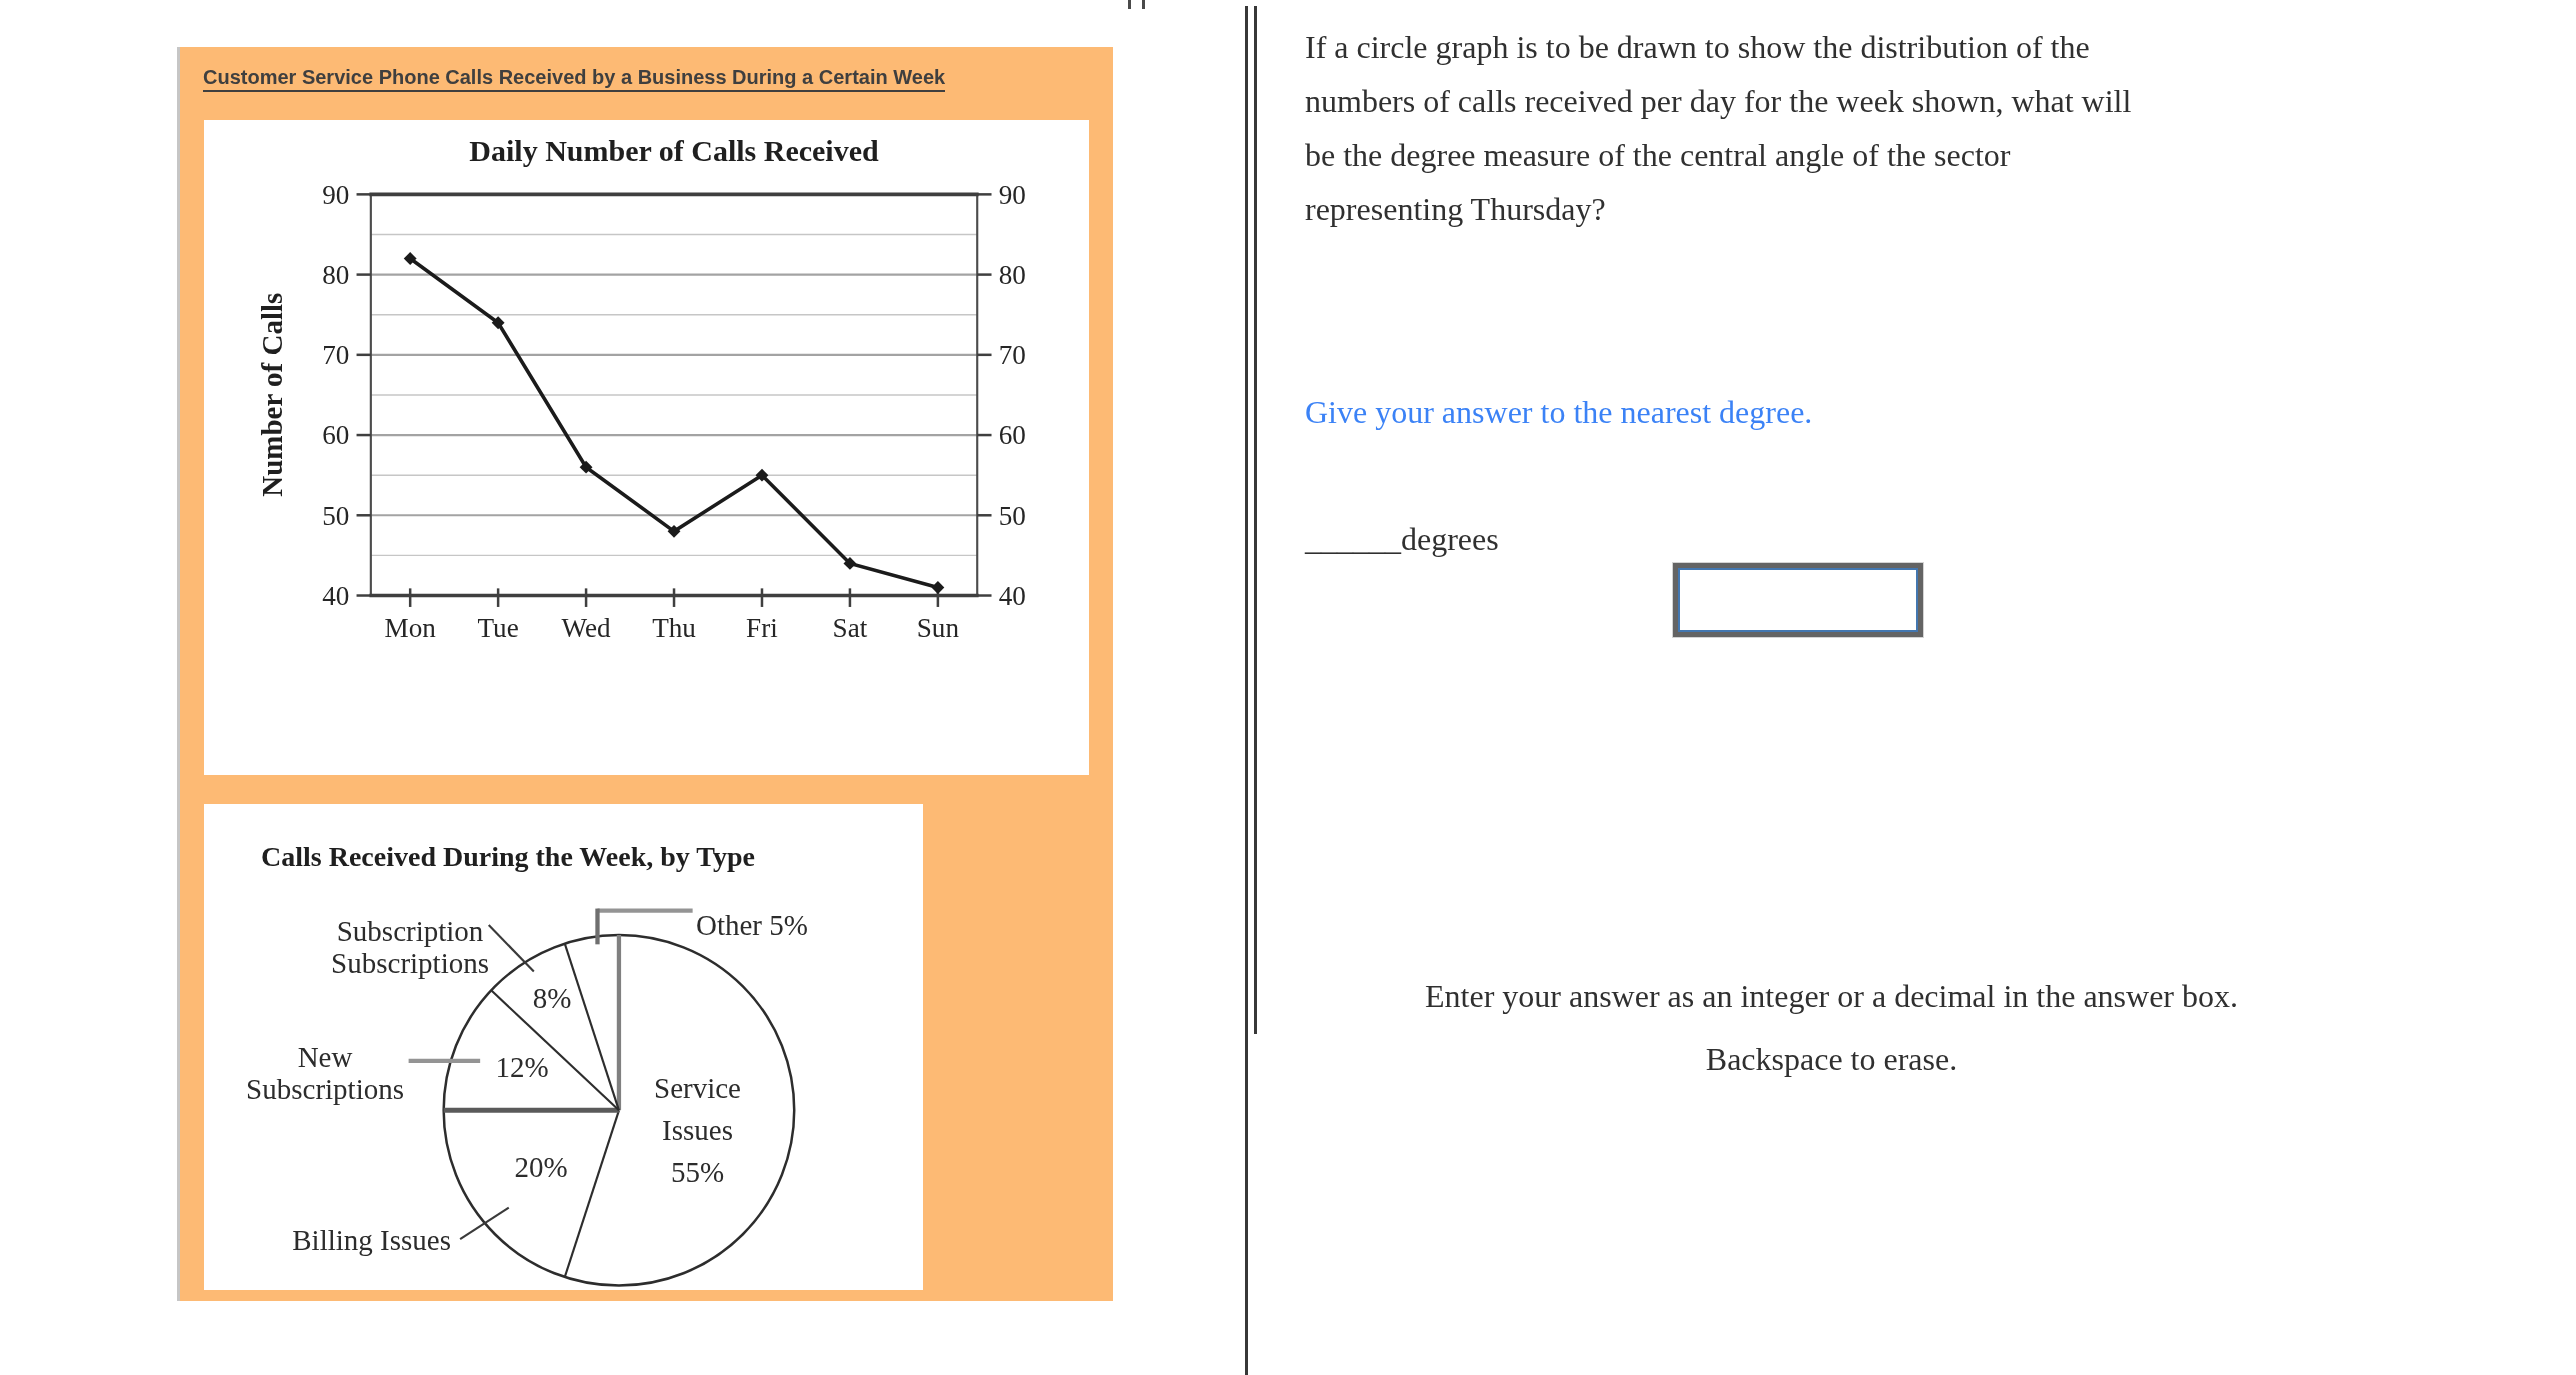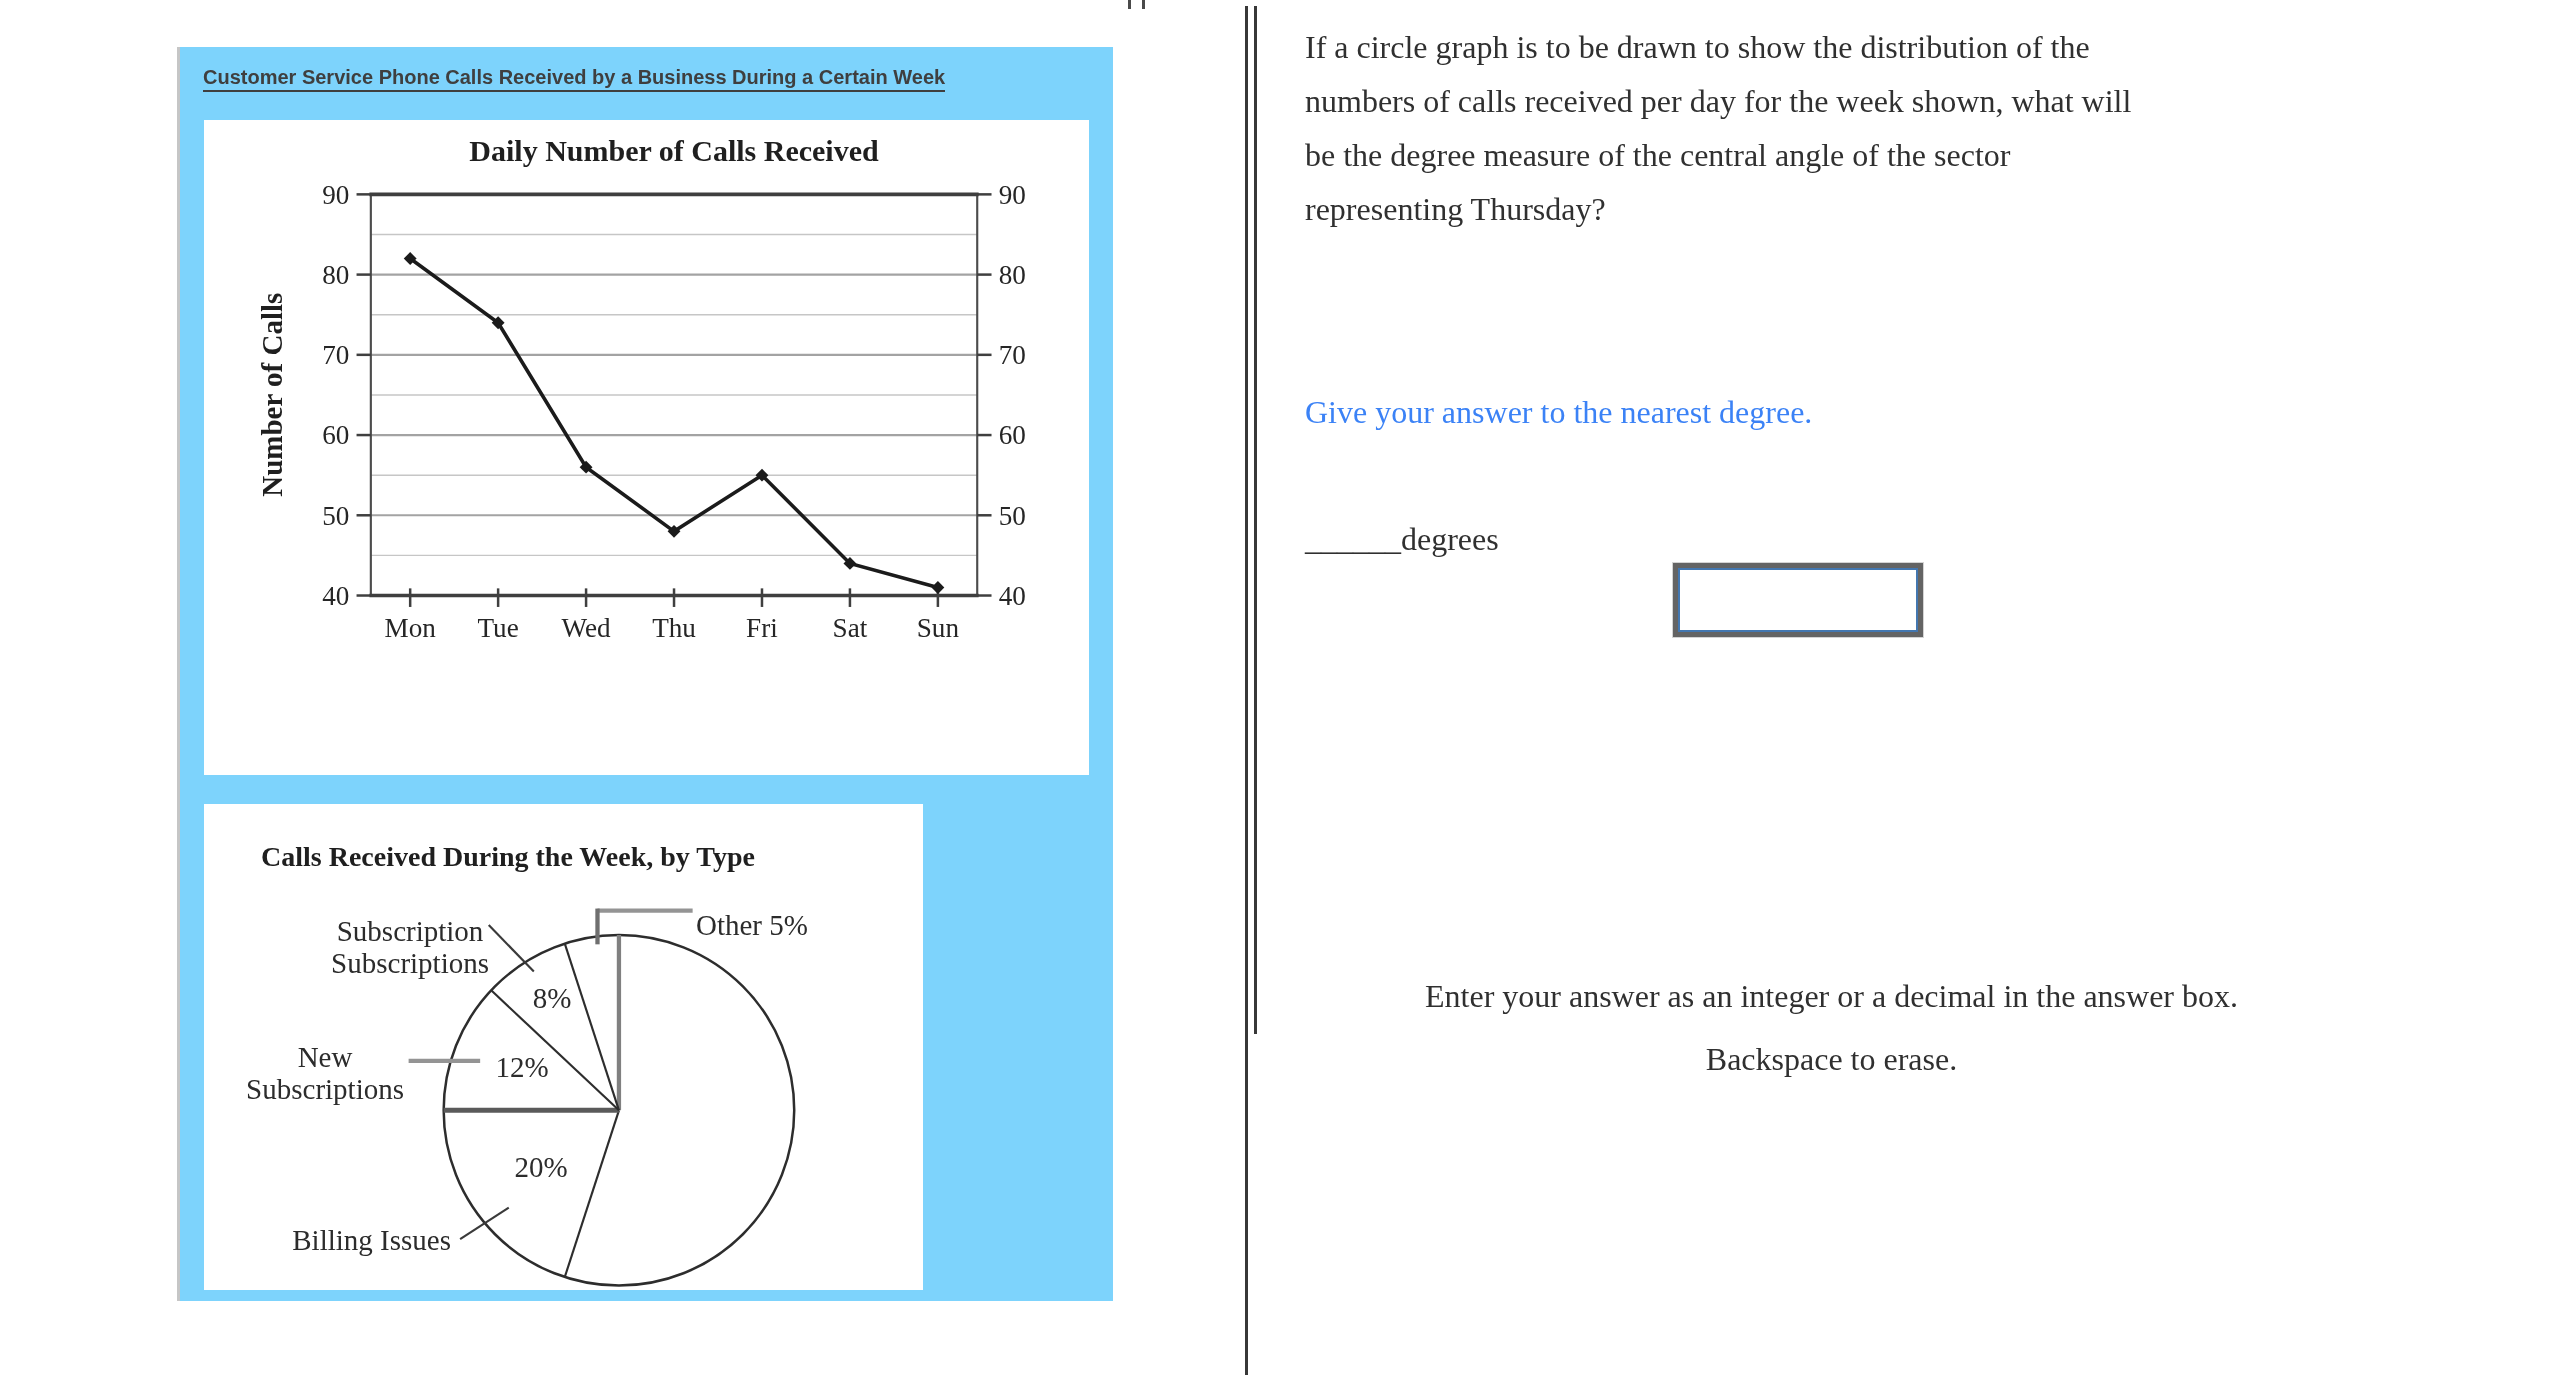--- a/index.html
+++ b/index.html
@@ -1,21 +1,21 @@
 <!DOCTYPE html>
 <html style="font-size:11.4px"><head>
 <meta charset="utf-8">
 <style>
   html,body{margin:0;padding:0;background:#ffffff;}
   .stage{position:relative;width:2576px;height:1375px;background:#ffffff;overflow:hidden;
          font-family:"Liberation Serif",serif;color:#2c2c2c;}
   .abs{position:absolute;}
 
   
-  .left-panel{left:177px;top:47px;width:936px;height:1254px;background:#7dd3fc;
+  .left-panel{left:177px;top:47px;width:936px;height:1254px;background:#fdba74;
               border-left:3.6px solid #c6c6c6;box-sizing:border-box;padding-left:24px;}
   .panel-title{left:23px;top:18.6px;font-family:"Liberation Sans",sans-serif;
                font-weight:bold;font-size:20px;color:#3f3f3f;white-space:nowrap;}
   .panel-title span{border-bottom:2.1px solid #3f3f3f;padding-bottom:2.1px;}
 
   .chart-box{left:24px;top:73px;width:885px;height:655px;background:#ffffff;}
   .pie-box{left:24px;top:757px;width:719px;height:486px;background:#ffffff;}
 
   .chart-title{left:112px;top:14.3px;width:716px;text-align:center;
                font-weight:bold;font-size:30px;color:#1f1f1f;}
@@ -153,20 +153,25 @@
         <div>New</div>
         <div>Subscriptions</div>
       </div>
 
       <div class="abs pie-label right" style="right:472px;top:421px;">Billing Issues</div>
 
       <div class="abs pie-label center" style="left:291px;top:179px;width:114px;">8%</div>
       <div class="abs pie-label center" style="left:261px;top:248px;width:114px;">12%</div>
       <div class="abs pie-label center" style="left:280px;top:348px;width:114px;">20%</div>
 
+      <div class="abs pie-label center" style="left:372px;top:263px;width:243px;line-height:42px;">
+        <div>Service</div>
+        <div>Issues</div>
+        <div>55%</div>
+      </div>
     </div>
   </div>
 
   <div class="abs divider-a"></div>
   <div class="abs divider-b"></div>
 
   <div class="abs question-text">
     <div>If a circle graph is to be drawn to show the distribution of the</div>
     <div>numbers of calls received per day for the week shown, what will</div>
     <div>be the degree measure of the central angle of the sector</div>

